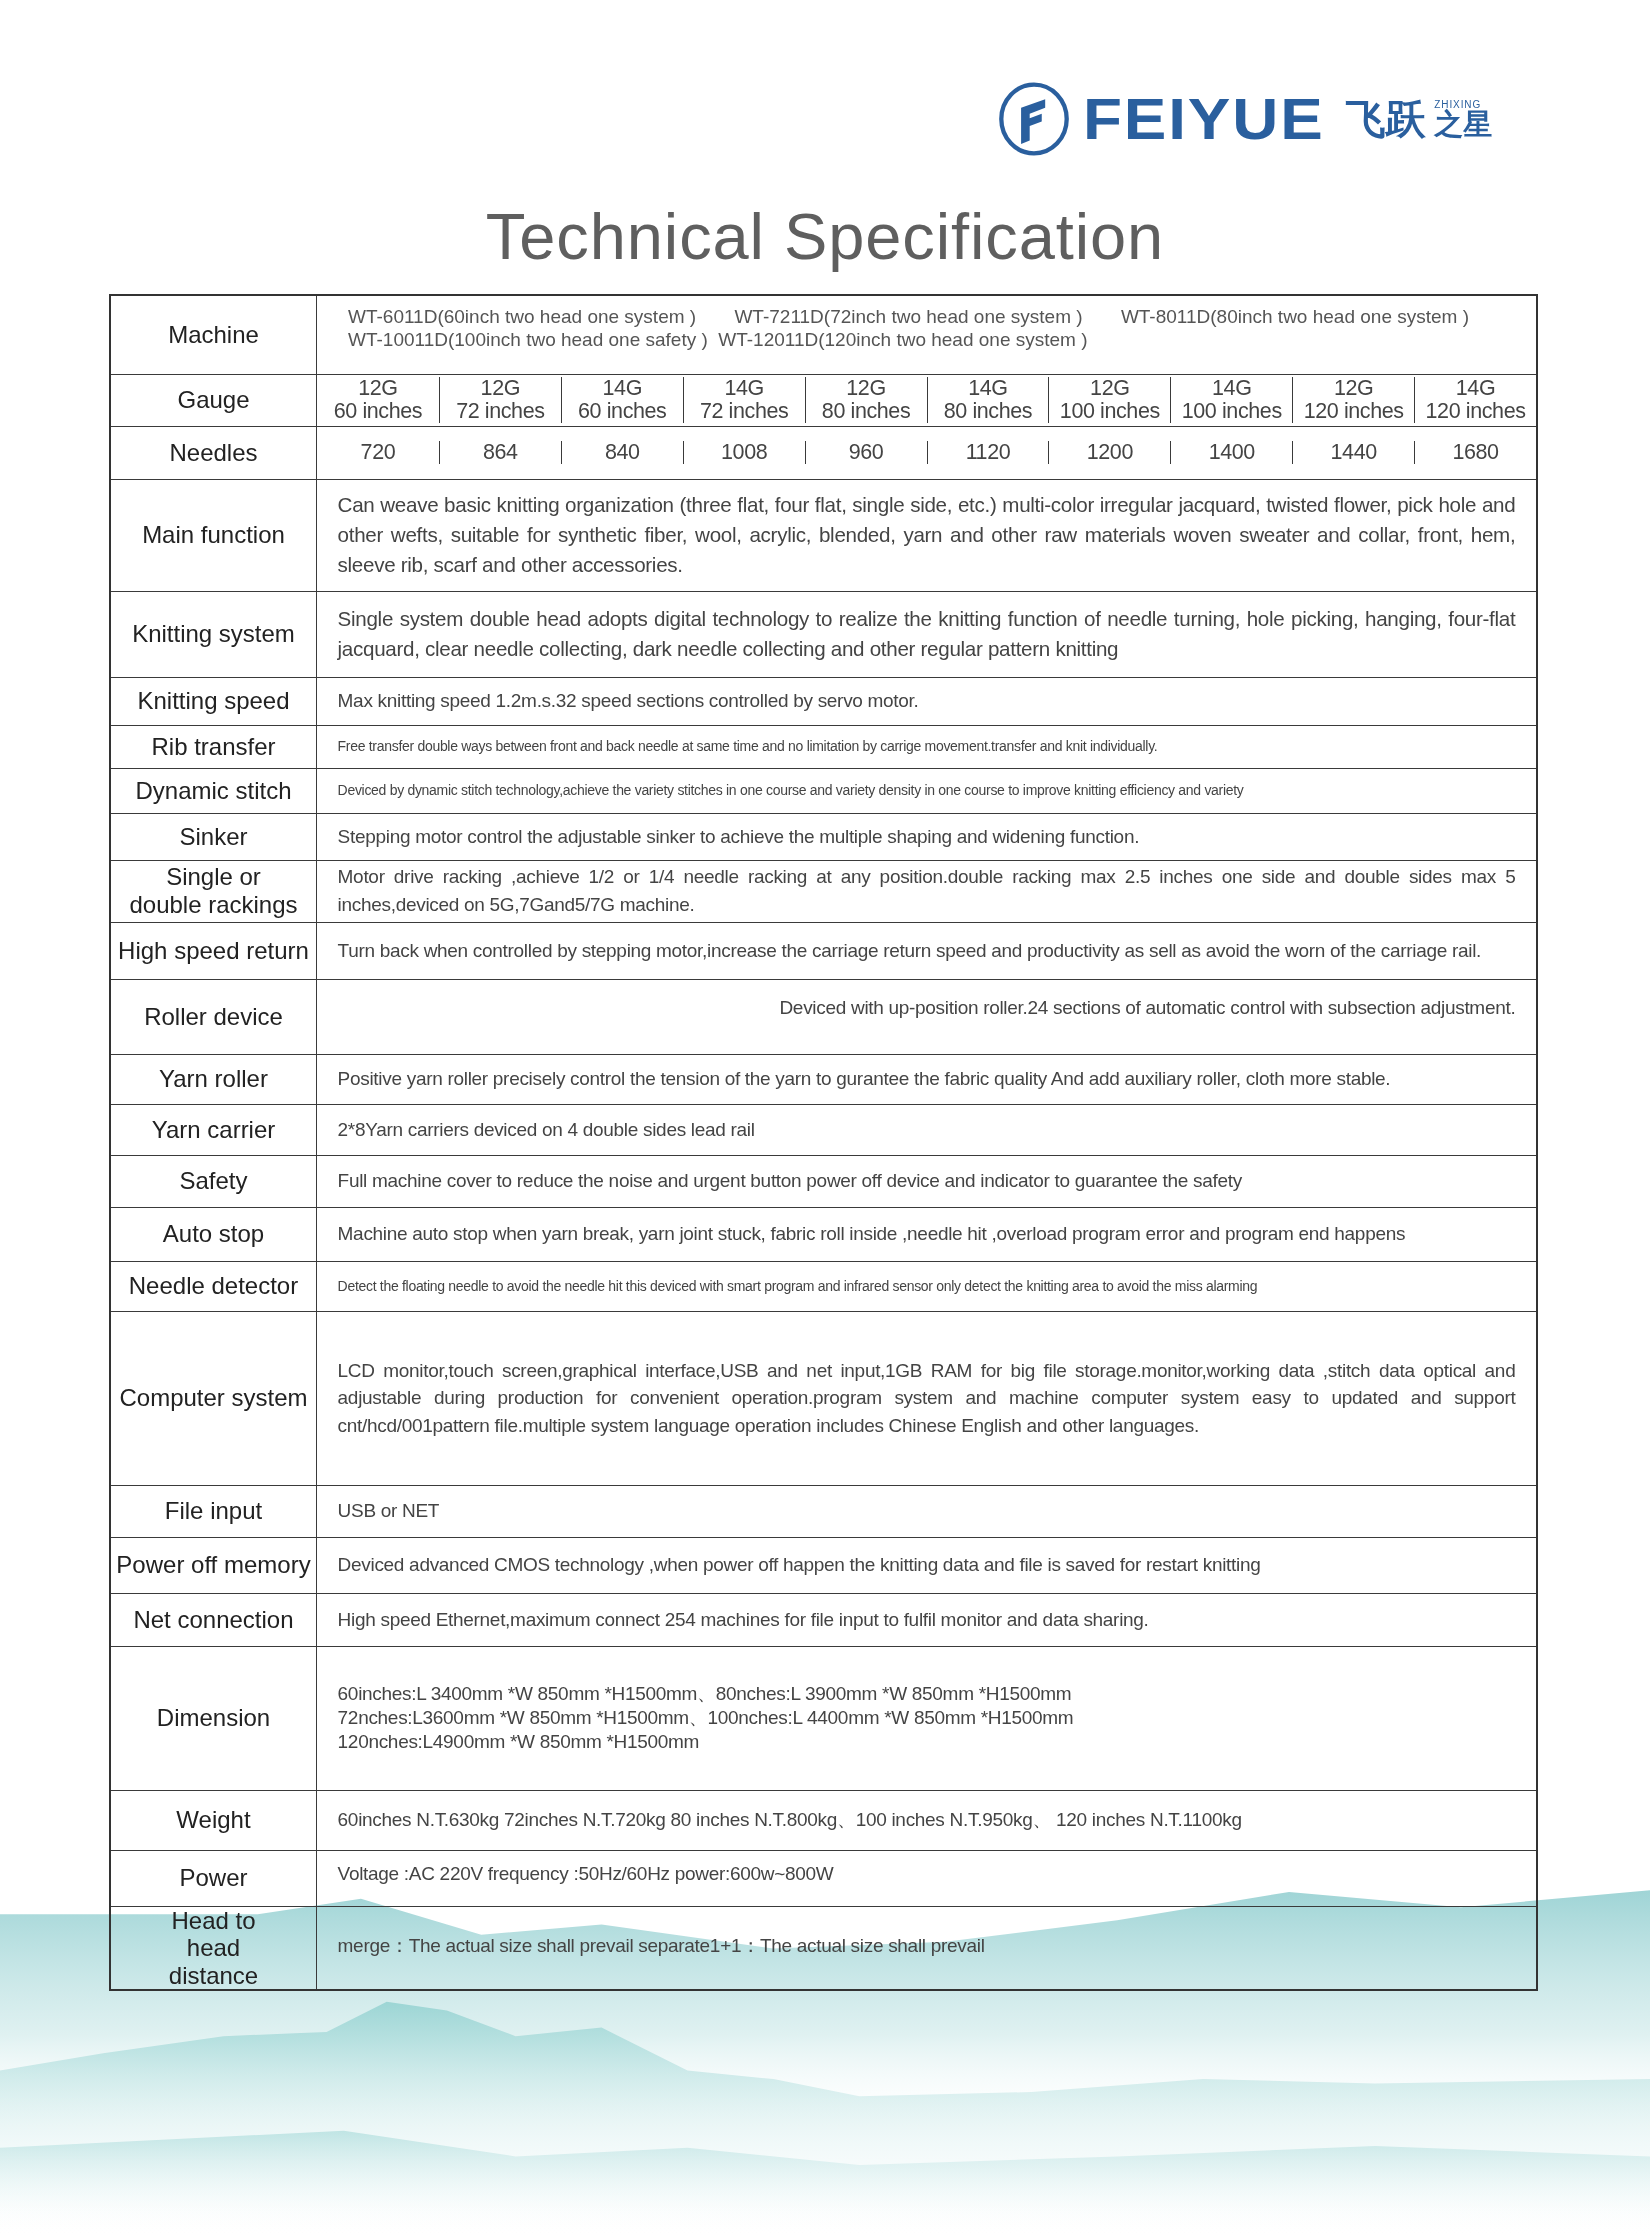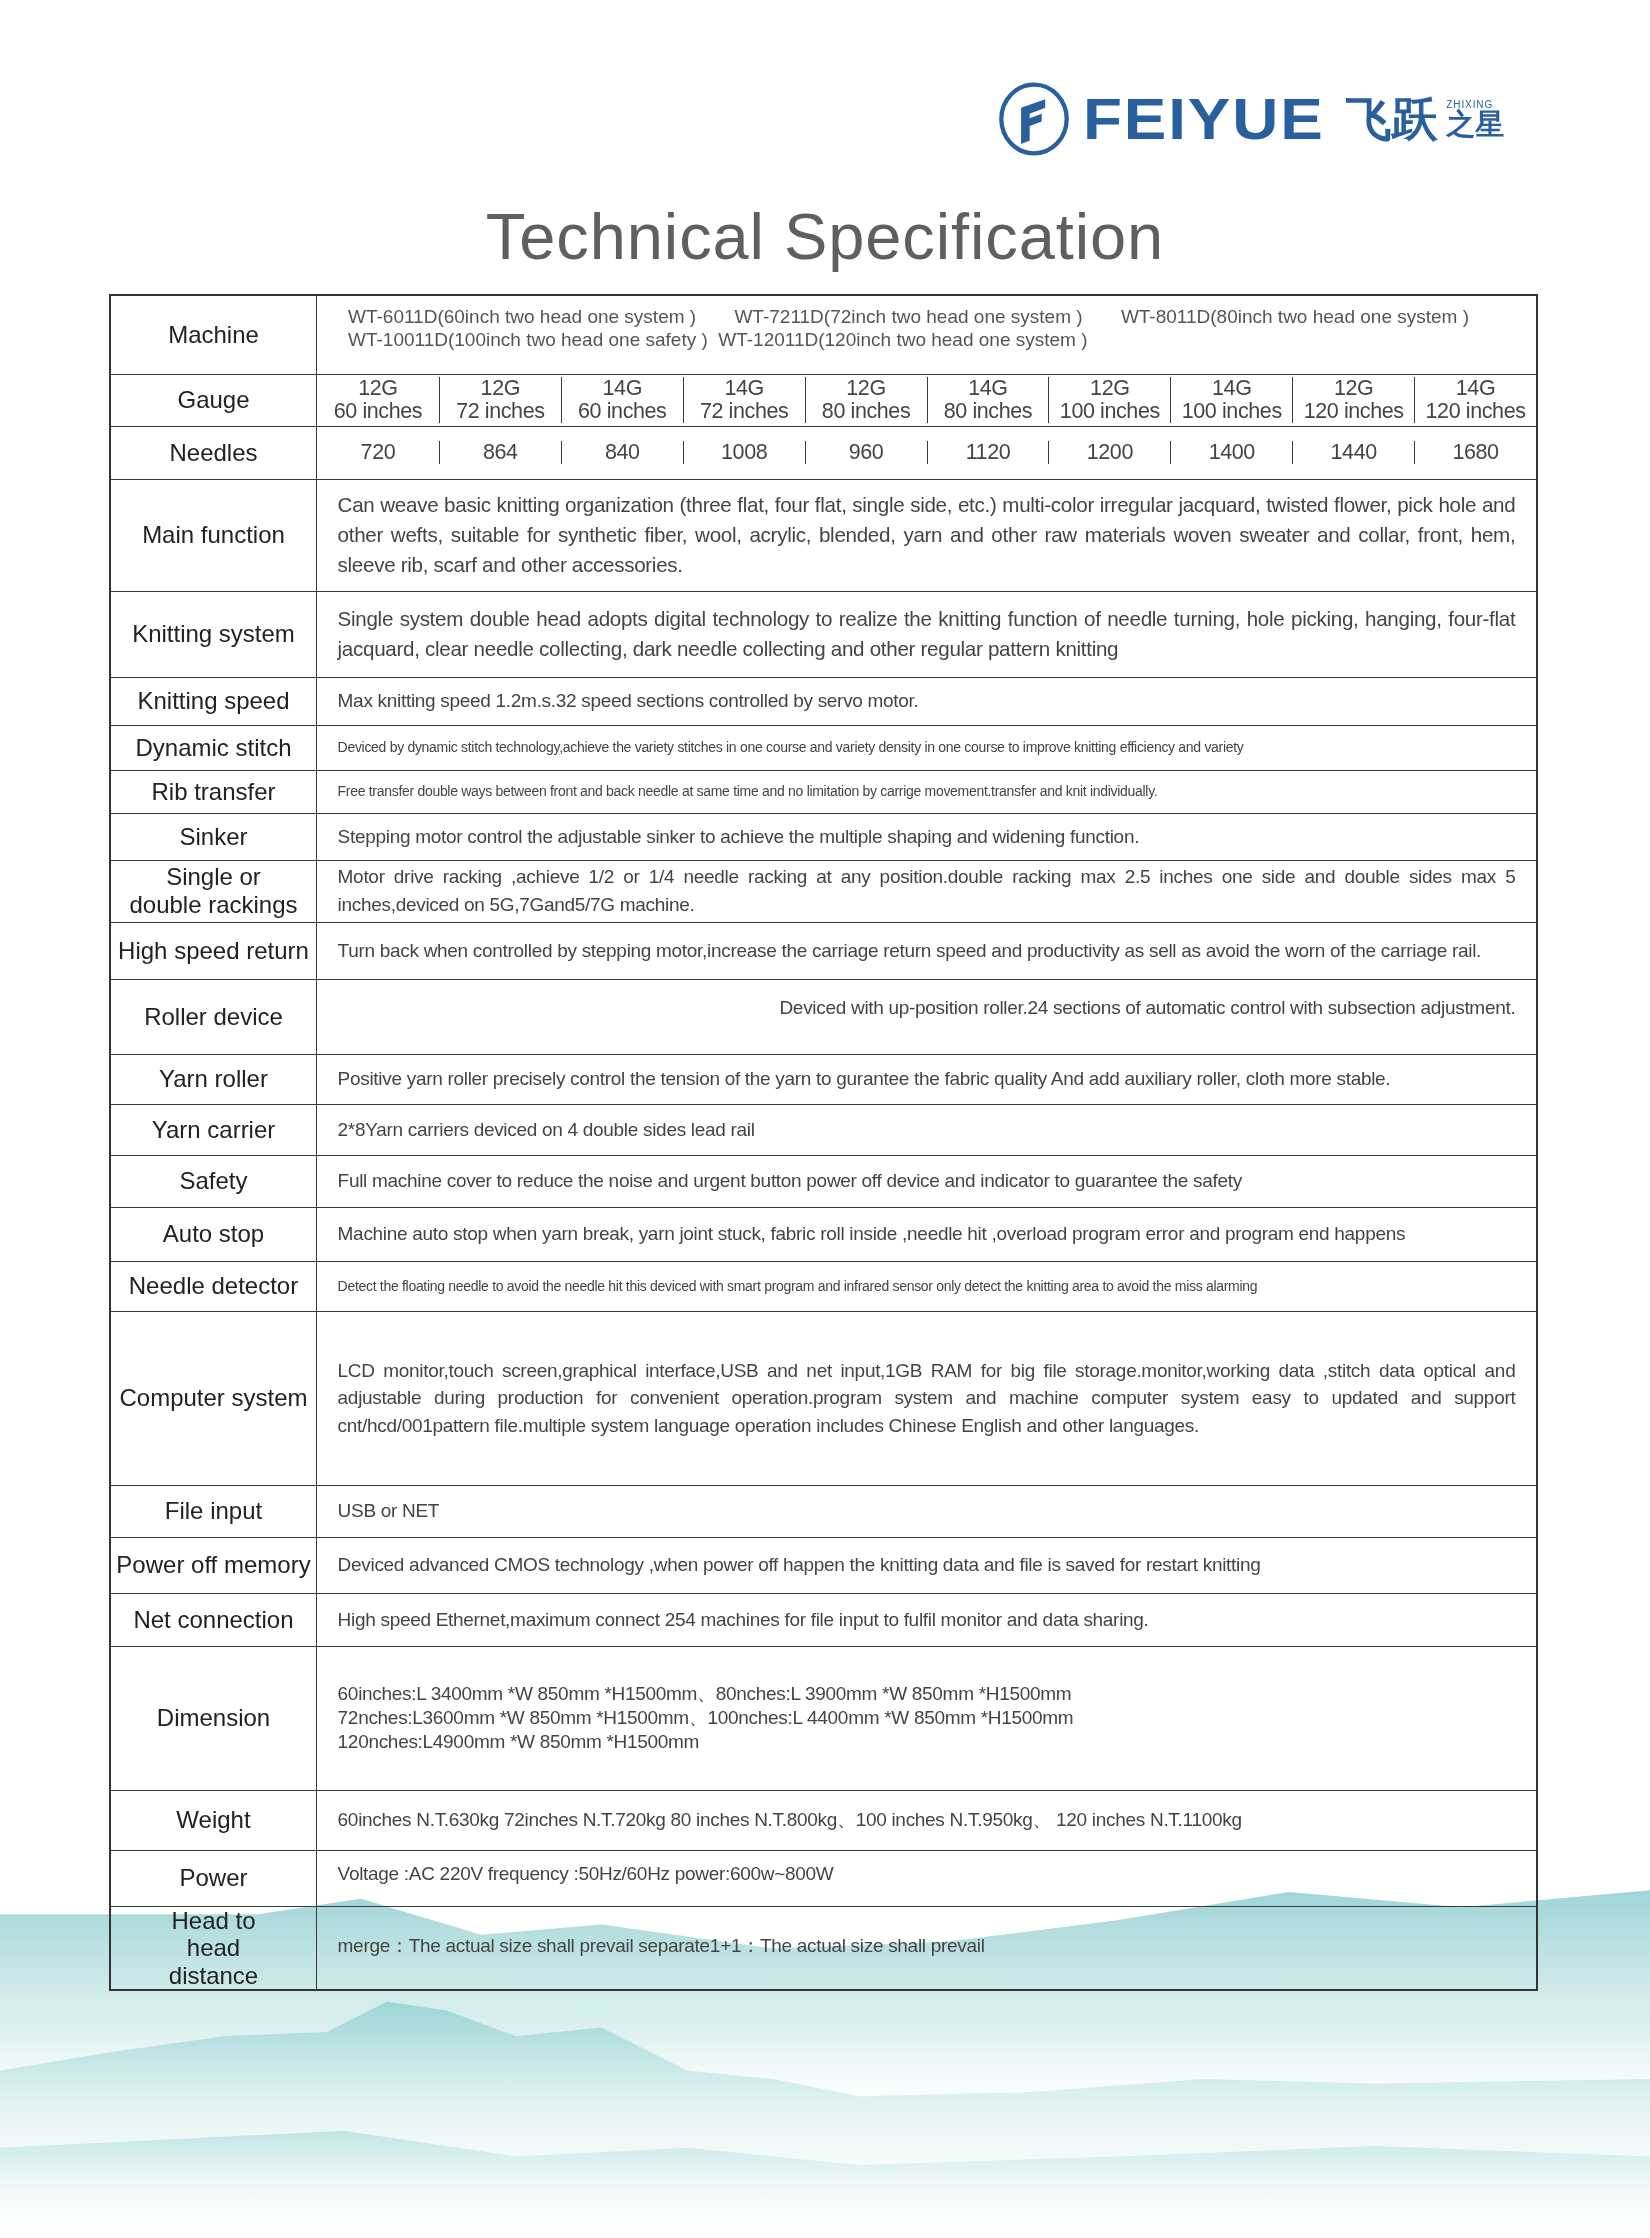--- a/index.html
+++ b/index.html
@@ -5,21 +5,21 @@
   html, body { margin: 0; padding: 0; }
   body {
     width: 1650px; height: 2239px; position: relative; overflow: hidden;
     background: #ffffff;
     font-family: "Liberation Sans", sans-serif;
   }
   .mountains { position: absolute; left: 0; top: 1873px; width: 1650px; height: 365px; z-index: 0; }
   .logo { position: absolute; left: 997px; top: 79px; height: 79px; display: flex; align-items: center; z-index: 2; }
   .logo-mark { width: 74px; height: 74px; }
   .logo-en { font-family: "Liberation Sans", sans-serif; font-weight: 700; font-size: 58px; color: #2a5f9e; letter-spacing: 1.7px; margin-left: 12px; line-height: 1; transform: scaleX(1.1); transform-origin: left center; }
-  .logo-cn { font-family: "DejaVu Sans", sans-serif; font-weight: 700; font-size: 46px; color: #2a5f9e; margin-left: 43px; line-height: 1; }
+  .logo-cn { font-family: "DejaVu Sans", sans-serif; font-weight: 700; font-size: 40px; color: #2a5f9e; margin-left: 43px; line-height: 1; }
   .logo-sub { display: flex; flex-direction: column; align-items: flex-start; margin-left: 8.6px; color: #2a5f9e; }
   .logo-sub .en { font-size: 10px; letter-spacing: 0.9px; }
   .logo-sub .cn { font-family: "DejaVu Sans", sans-serif; font-weight: 700; font-size: 29px; line-height: 1; }
   .title { position: absolute; left: 0; width: 1650px; top: 199px; text-align: center; font-size: 65px; color: #5f5f5f; letter-spacing: 0.9px; z-index: 2; }
   table.spec {
     position: absolute; left: 109px; top: 294px; width: 1429px; z-index: 2;
     border-collapse: collapse; table-layout: fixed;
     border: 2.6px solid #333;
   }
   table.spec td { border: 1.7px solid #3a3a3a; padding: 0; vertical-align: middle; }
@@ -164,30 +164,30 @@
         <td class="val just" style="font-size: 20.6px;">
           <div>Single system double head adopts digital technology to realize the knitting function of needle turning, hole picking, hanging, four-flat jacquard, clear needle collecting, dark needle collecting and other regular pattern knitting</div>
         </td>
       </tr>
       <tr style="height: 48px;">
         <td class="label">Knitting speed</td>
         <td class="val">
           <div>Max knitting speed 1.2m.s.32 speed sections controlled by servo motor.</div>
         </td>
       </tr>
+      <tr style="height: 43px;">
+        <td class="label">Rib transfer</td>
+        <td class="val small">
+          <div>Free transfer double ways between front and back needle at same time and no limitation by carrige movement.transfer and knit individually.</div>
+        </td>
+      </tr>
       <tr style="height: 45px;">
         <td class="label">Dynamic stitch</td>
         <td class="val small">
           <div>Deviced by dynamic stitch technology,achieve the variety stitches in one course and variety density in one course to improve knitting efficiency and variety</div>
-        </td>
-      </tr>
-      <tr style="height: 43px;">
-        <td class="label">Rib transfer</td>
-        <td class="val small">
-          <div>Free transfer double ways between front and back needle at same time and no limitation by carrige movement.transfer and knit individually.</div>
         </td>
       </tr>
       <tr style="height: 47px;">
         <td class="label">Sinker</td>
         <td class="val">
           <div>Stepping motor control the adjustable sinker to achieve the multiple shaping and widening function.</div>
         </td>
       </tr>
       <tr style="height: 62px;">
         <td class="label" style="padding: 0px 17px;">Single or double rackings</td>

